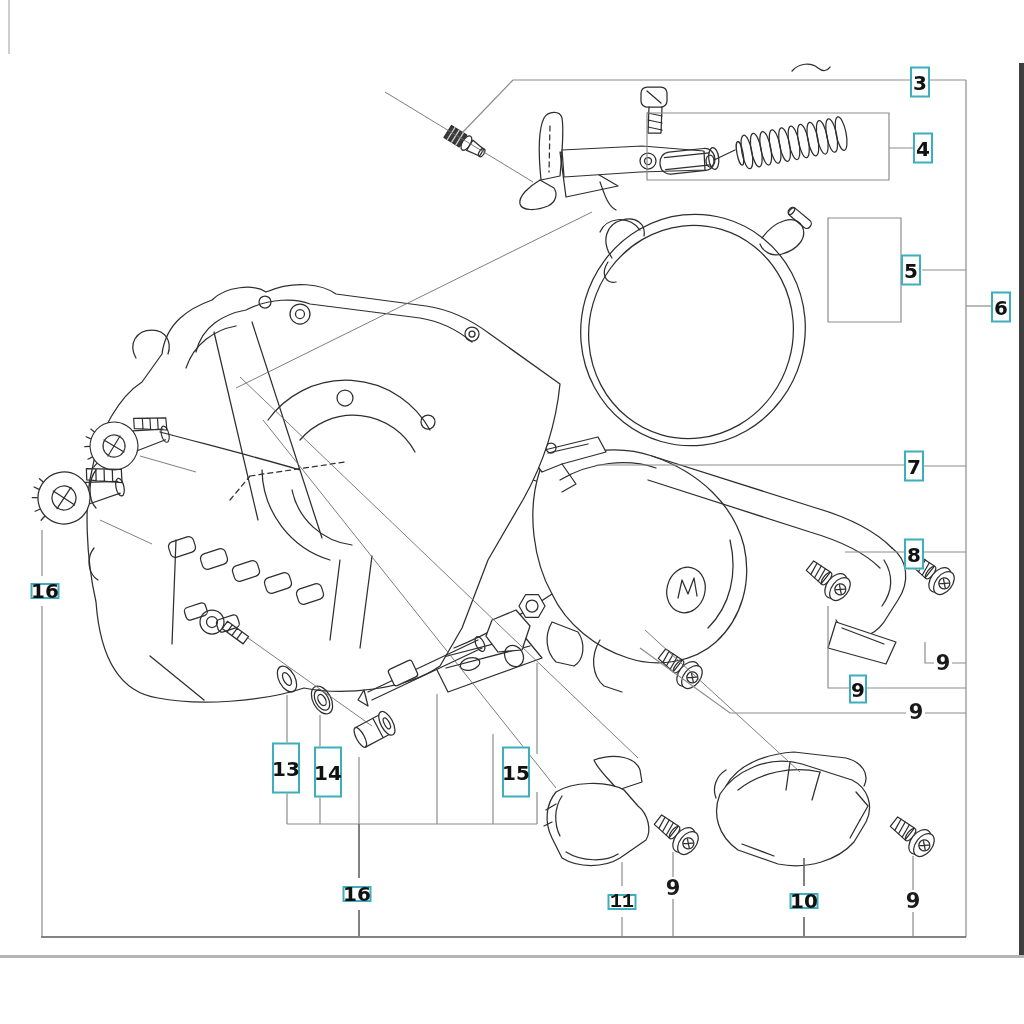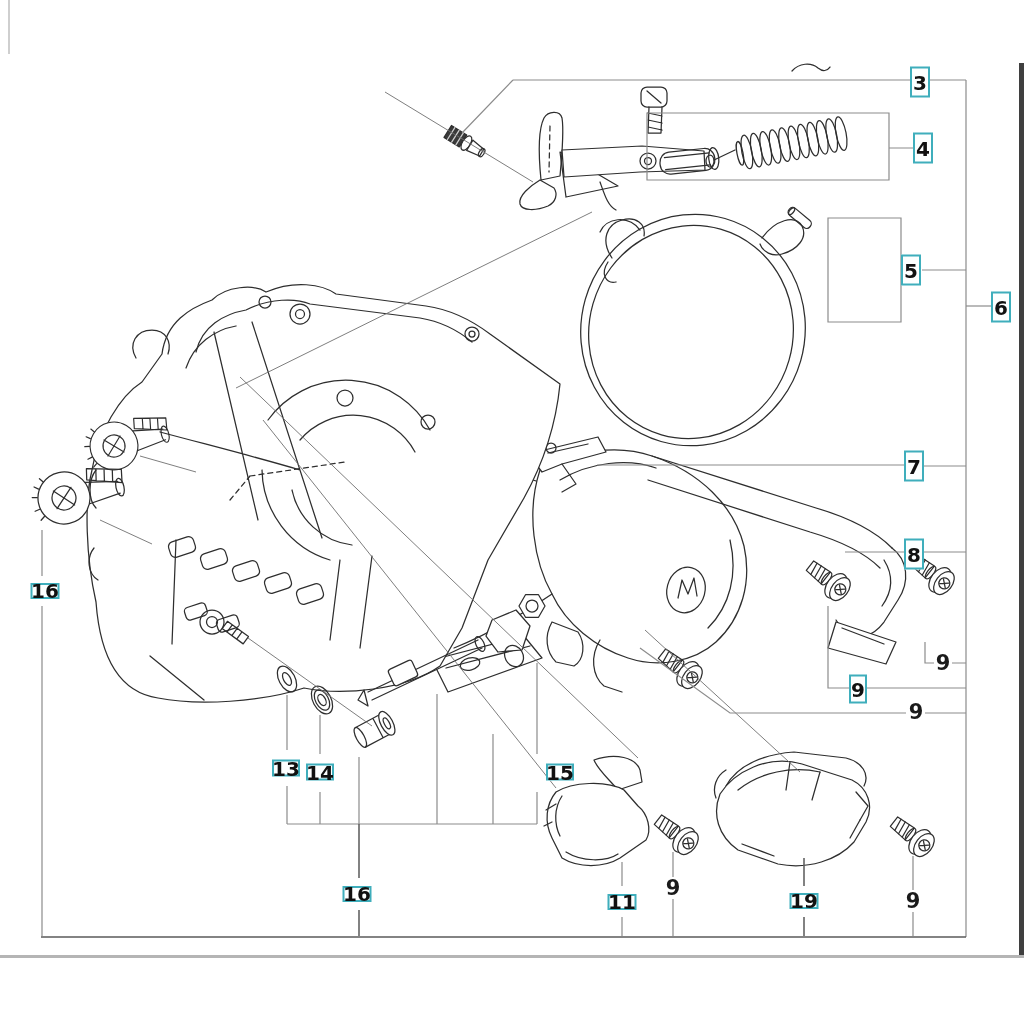--- a/index.html
+++ b/index.html
@@ -9,21 +9,21 @@
   .bottom-divider{position:absolute;top:955px;left:0;width:1024px;height:3px;background:#b5b5b5;}
   .left-tick{position:absolute;top:0;left:8px;width:2px;height:54px;background:#cfcfcf;}
   .dwg{position:absolute;top:0;left:0;}
   .callout{position:absolute;transform:translate(-50%,-50%);background:#fdffff;
            border:2px solid #3faebc;color:#111;display:flex;align-items:center;justify-content:center;
            font-weight:bold;font-size:20px;line-height:1;box-sizing:border-box;
            font-family:"DejaVu Sans",sans-serif;}
   .c-1d{width:20px;height:31px;}
   .c-9b{width:18px;height:29px;}
   .c-2d{width:29px;height:16px;}
-  .c-2dt{width:28px;height:17px;}
+  .c-2dt{width:28px;height:51px;}
   .plain-num{position:absolute;transform:translate(-50%,-50%);font-weight:bold;font-size:21px;
              color:#1a1a1a;font-family:"DejaVu Sans",sans-serif;}
 </style>
 </head>
 <body>
 
 <div class="page">
 
   <svg class="dwg" width="1024" height="1024" viewBox="0 0 1024 1024">
     <defs>
@@ -259,26 +259,26 @@
     </g>
   </svg>
 
   <div class="callout c-1d" style="left:920px;top:82px;">3</div>
   <div class="callout c-1d" style="left:923px;top:148px;">4</div>
   <div class="callout c-1d" style="left:911px;top:270px;">5</div>
   <div class="callout c-1d" style="left:1001px;top:307px;">6</div>
   <div class="callout c-1d" style="left:914px;top:466px;">7</div>
   <div class="callout c-1d" style="left:914px;top:554px;">8</div>
   <div class="callout c-9b" style="left:858px;top:689px;">9</div>
-  <div class="callout c-2d" style="left:804px;top:901px;">19</div>
-  <div class="callout c-2d" style="left:622px;top:902px;">11</div>
+  <div class="callout c-2d" style="left:804px;top:901px;">10</div>
+  <div class="callout c-2d" style="left:622px;top:902px;font-family:Liberation Mono, monospace;">11</div>
   <div class="callout c-2d" style="left:357px;top:894px;">16</div>
   <div class="callout c-2dt" style="left:286px;top:768px;">13</div>
-  <div class="callout c-2dt" style="left:320px;top:772px;">14</div>
-  <div class="callout c-2dt" style="left:560px;top:772px;">15</div>
+  <div class="callout c-2dt" style="left:328px;top:772px;">14</div>
+  <div class="callout c-2dt" style="left:516px;top:772px;">15</div>
   <div class="callout c-2d" style="left:45px;top:591px;">16</div>
 
   <span class="plain-num" style="left:943px;top:663px;">9</span>
   <span class="plain-num" style="left:916px;top:712px;">9</span>
   <span class="plain-num" style="left:673px;top:888px;">9</span>
   <span class="plain-num" style="left:913px;top:901px;">9</span>
 
   <div class="left-tick"></div>
   <div class="right-edge"></div>
   <div class="bottom-divider"></div>

